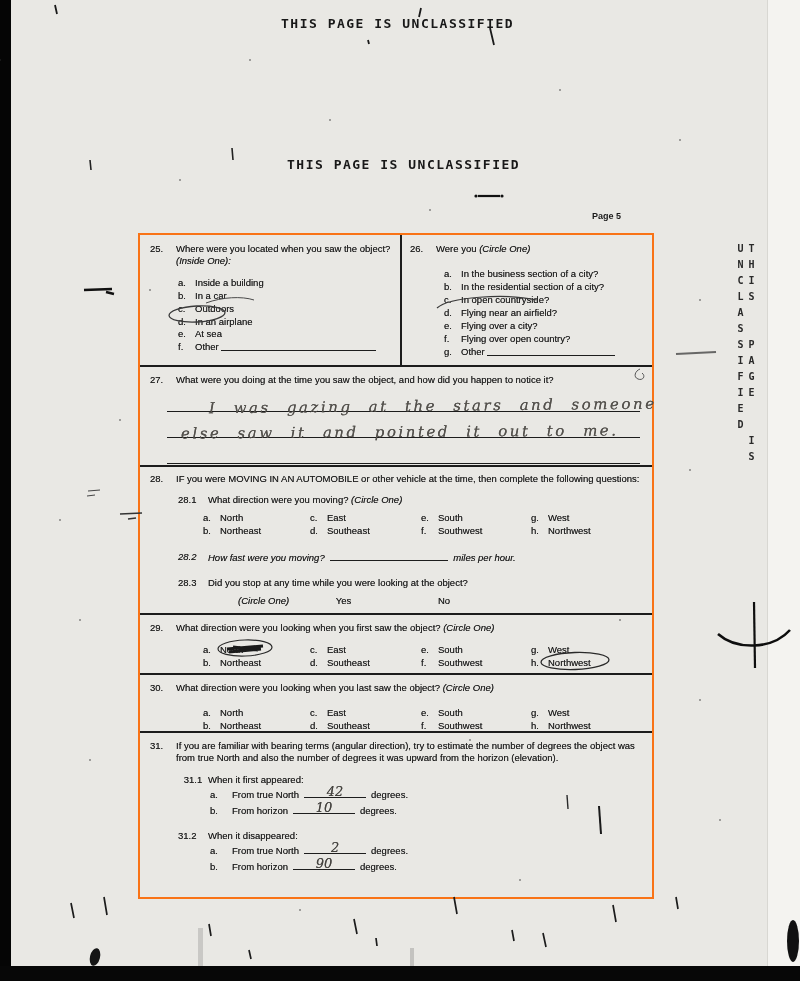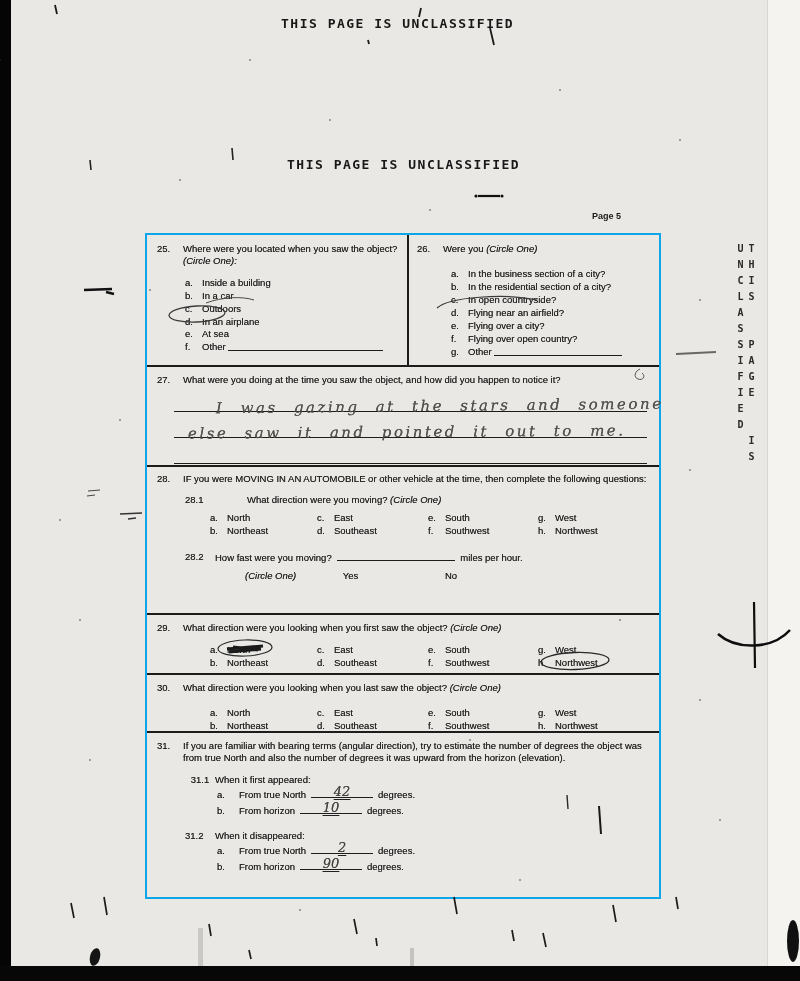--- a/index.html
+++ b/index.html
@@ -13,21 +13,21 @@
   
   .stamp{font-family:"DejaVu Sans Mono",monospace;font-weight:bold;font-size:13px;
          letter-spacing:1.5px;color:#181818;white-space:nowrap;}
   .stamp-top{left:281px;top:16px;}
   .stamp-mid{left:287px;top:157px;}
   .page-label{left:592px;top:211px;font-size:9px;font-weight:bold;color:#1b1b1b;}
   .side-stamp{left:735px;top:243px;font-family:"DejaVu Sans Mono",monospace;font-size:10px;
         font-weight:bold;color:#2a2a2a;writing-mode:vertical-rl;text-orientation:upright;
         letter-spacing:5px;word-spacing:16px;height:360px;}
   
-  .form{left:145px;top:233px;width:512px;border:2px solid #0ea5e9;background:transparent;
+  .form{left:138px;top:233px;width:512px;border:2px solid #f97316;background:transparent;
         font-size:9.5px;line-height:12.4px;text-shadow:0 0 .3px rgba(20,20,20,.7);}
   .row{position:relative;border-top:2px solid #1c1c1c;}
   .row:first-child{border-top:none;}
   .r1{display:flex;height:130px;}
   .cellL{width:262px;border-right:2px solid #1c1c1c;padding:8px 4px 0 10px;box-sizing:border-box;}
   .cellR{flex:1;padding:8px 4px 0 8px;box-sizing:border-box;}
   .r2{height:100px;padding:7px 4px 0 10px;box-sizing:content-box;}
   .r3{height:148px;padding:6px 4px 0 10px;}
   .r4{height:60px;padding:7px 4px 0 10px;}
   .r5{height:58px;padding:7px 4px 0 10px;}
@@ -35,21 +35,21 @@
   .r2,.r3,.r4,.r5,.r6{box-sizing:border-box;}
   .qh{display:flex;}
   .qnum{width:26px;flex:none;}
   .qtx{flex:1;}
   .it{font-style:italic;}
   .opts{margin-top:9px;margin-left:28px;}
   .optsR{margin-top:13px;margin-left:34px;}
   .opt{display:flex;margin-bottom:.5px;}
   .ol{width:17px;flex:none;}
   .bl{display:inline-block;border-bottom:1.5px solid #1d1d1d;height:9px;vertical-align:baseline;}
-  .w155{width:155px;} .w128{width:128px;} .w118{width:118px;} .w62{width:62px;text-align:center;text-decoration:underline;}
+  .w155{width:155px;} .w128{width:128px;} .w118{width:118px;} .w62{width:62px;text-align:center;}
   
   .dgrid{display:flex;margin-left:53px;margin-top:5px;}
   .dcol1{width:107px;} .dcol2{width:111px;} .dcol3{width:110px;} .dcol4{flex:1;}
   
   .wline{height:25px;border-bottom:1.7px solid #1c1c1c;position:relative;margin:0 8px 0 17px;}
   .hand{font-family:"DejaVu Serif",serif;font-style:italic;color:#55524d;font-size:15px;
         letter-spacing:2.5px;word-spacing:9px;white-space:nowrap;}
   .hw1{position:absolute;left:42px;bottom:-1px;transform:rotate(-.6deg);}
   .hw2{position:absolute;left:14px;bottom:-1px;transform:rotate(-.4deg);}
   .handnum{font-family:"DejaVu Serif",serif;font-style:italic;color:#45433f;font-size:13px;
@@ -71,21 +71,21 @@
 <div class="abs page-label">Page 5</div>
 <div class="abs side-stamp">THIS PAGE IS UNCLASSIFIED</div>
 
 <div class="abs form">
 
   <div class="row r1">
     <div class="cellL">
       <div class="qh">
         <span class="qnum">25.</span>
         <span class="qtx"><span>Where were you located when you saw the object?</span><br>
-          <span class="it">(Circle One):</span></span>
+          <span class="it">(Inside One):</span></span>
       </div>
       <div class="opts">
         <div class="opt">
             <span class="ol">a.</span>
             <span>Inside a building</span>
           </div>
         <div class="opt">
             <span class="ol">b.</span>
             <span>In a car</span>
           </div>
@@ -151,21 +151,21 @@
       <span class="hand hw2">else saw it and pointed it out to me.</span>
     </div>
     <div class="wline"></div>
   </div>
 
   <div class="row r3">
     <div class="qh">
       <span class="qnum">28.</span>
       <span class="qtx">IF you were MOVING IN AN AUTOMOBILE or other vehicle at the time, then complete the following questions:</span>
     </div>
-    <div class="sub" style="margin-top:9px;gap:32px;">
+    <div class="sub" style="margin-top:9px;">
       <span class="subnum">28.1</span>
       <span><span>What direction were you moving?</span> <span class="it">(Circle One)</span></span>
     </div>
     <div class="dgrid">
       <div class="dcol1">
         <div class="opt">
             <span class="ol">a.</span>
             <span>North</span>
           </div>
         <div class="opt">
@@ -197,23 +197,27 @@
         <div class="opt">
             <span class="ol">g.</span>
             <span>West</span>
           </div>
         <div class="opt">
             <span class="ol">h.</span>
             <span>Northwest</span>
           </div>
       </div>
     </div>
-    <div class="sub" style="margin-top:13px;">
+    <div class="sub" style="margin-top:13px;font-style:italic;">
       <span class="subnum">28.2</span>
       <span><span>How fast were you moving?</span>&nbsp;&nbsp;<span class="bl w118"></span>&nbsp;&nbsp;<span>miles per hour.</span></span>
+    </div>
+    <div class="sub" style="margin-top:13px;">
+      <span class="subnum">28.3</span>
+      <span>Did you stop at any time while you were looking at the object?</span>
     </div>
     <div style="margin-left:88px;margin-top:6px;">
       <span class="it">(Circle One)</span>
       <span style="margin-left:44px;">Yes</span>
       <span style="margin-left:84px;">No</span>
     </div>
   </div>
 
   <div class="row r4">
     <div class="qh">

